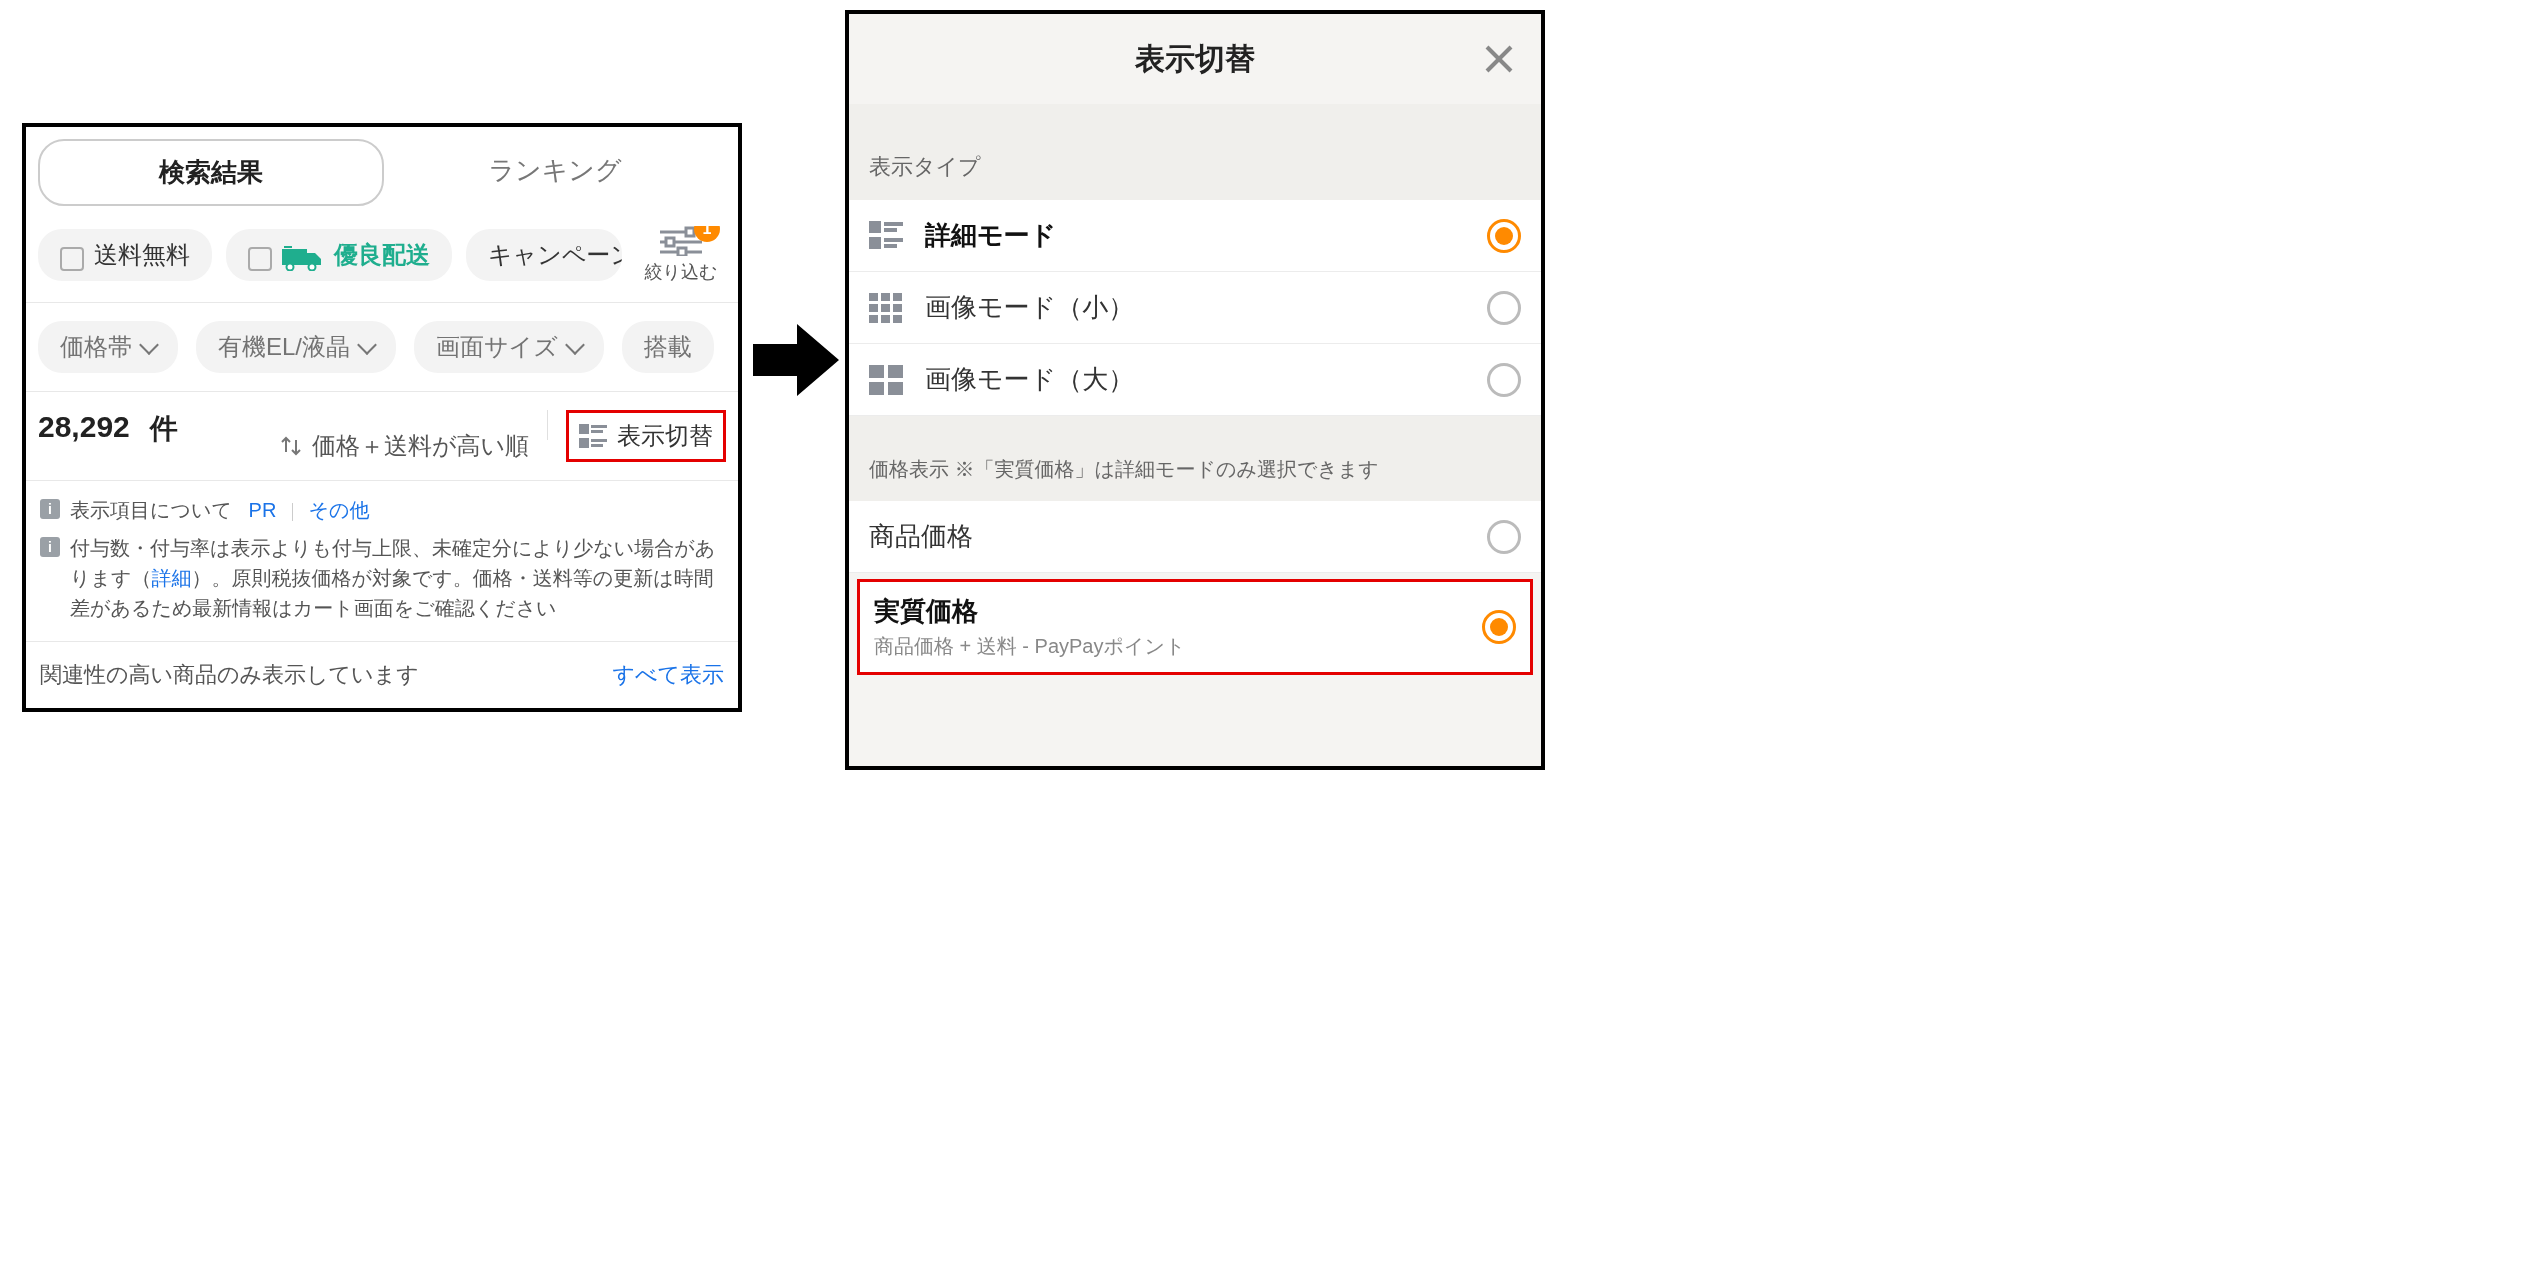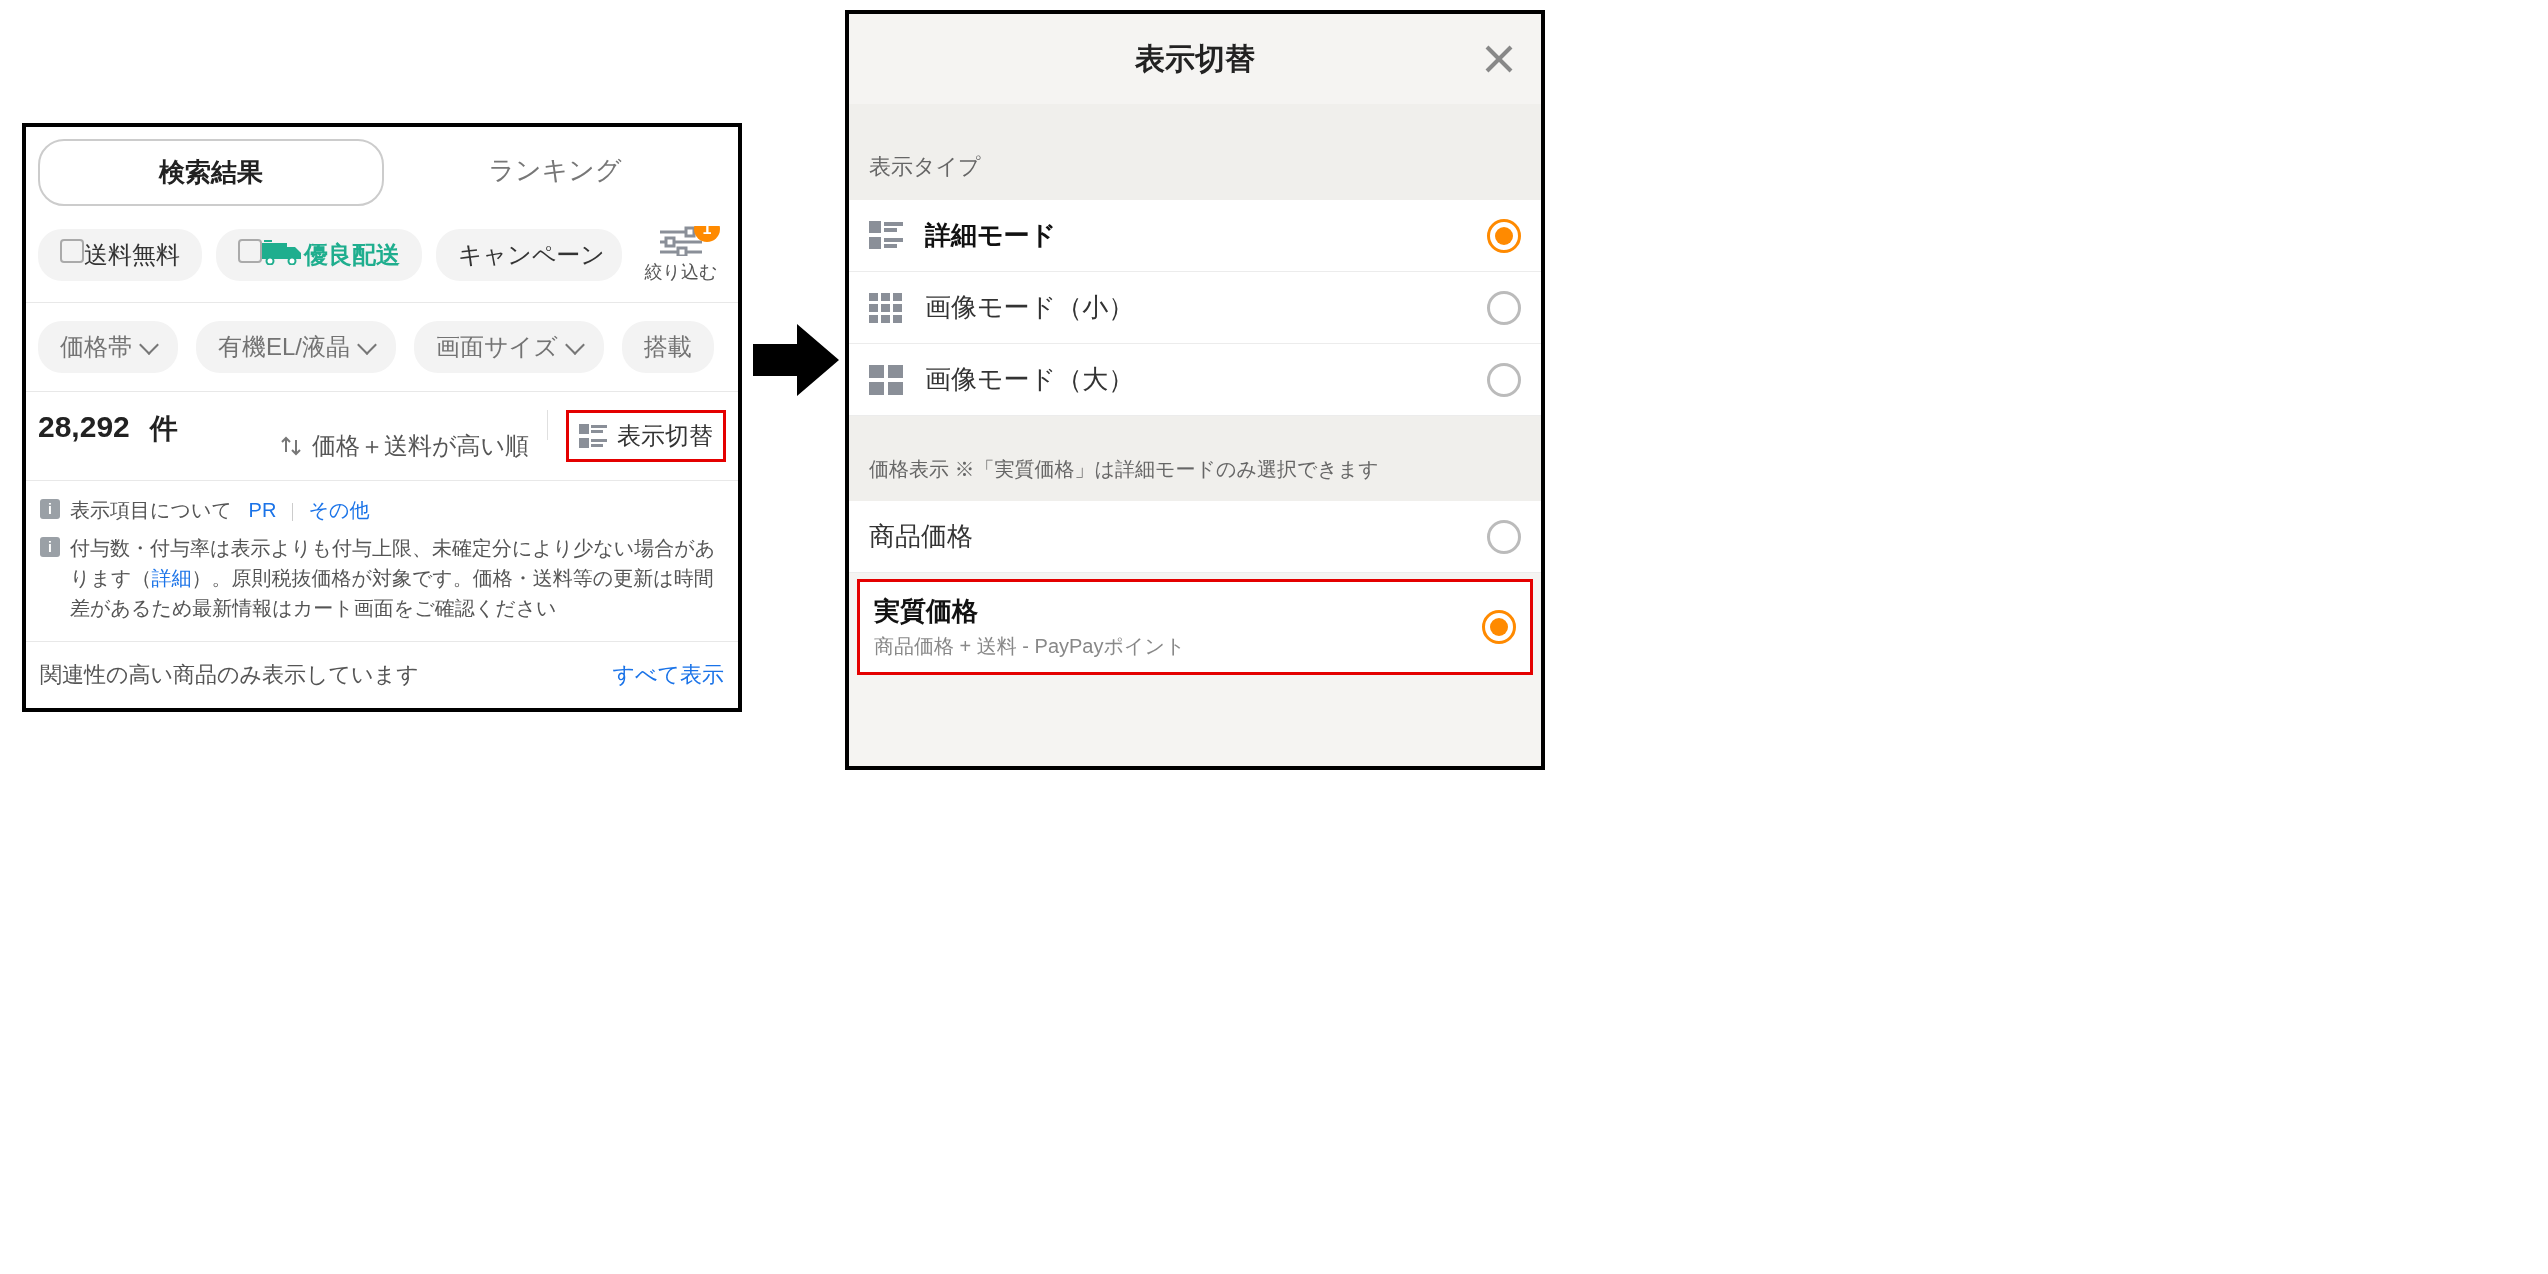--- a/index.html
+++ b/index.html
@@ -40,21 +40,22 @@
     .filter-row {
       margin-top: 20px;
       padding: 0 12px 18px 12px;
       display: flex;
       gap: 14px;
       align-items: center;
       overflow: hidden;
     }
     .chip {
       display: inline-flex;
-      align-items: flex-start;
+      align-items: flex-end;
+      gap: 10px;
       background: #f3f3f3;
       border-radius: 24px;
       padding: 10px 22px;
       font-size: 24px;
       color: #333;
       white-space: nowrap;
     }
     .checkbox {
       width: 24px;
       height: 24px;

